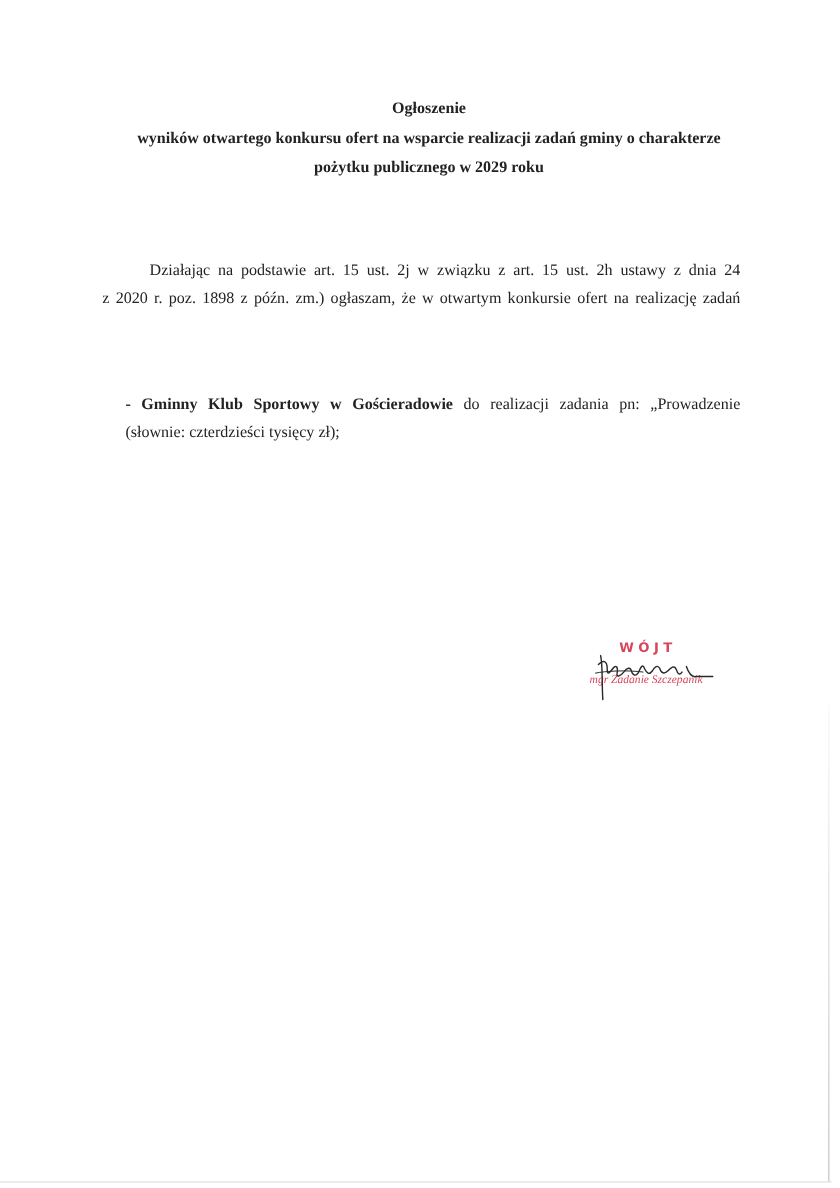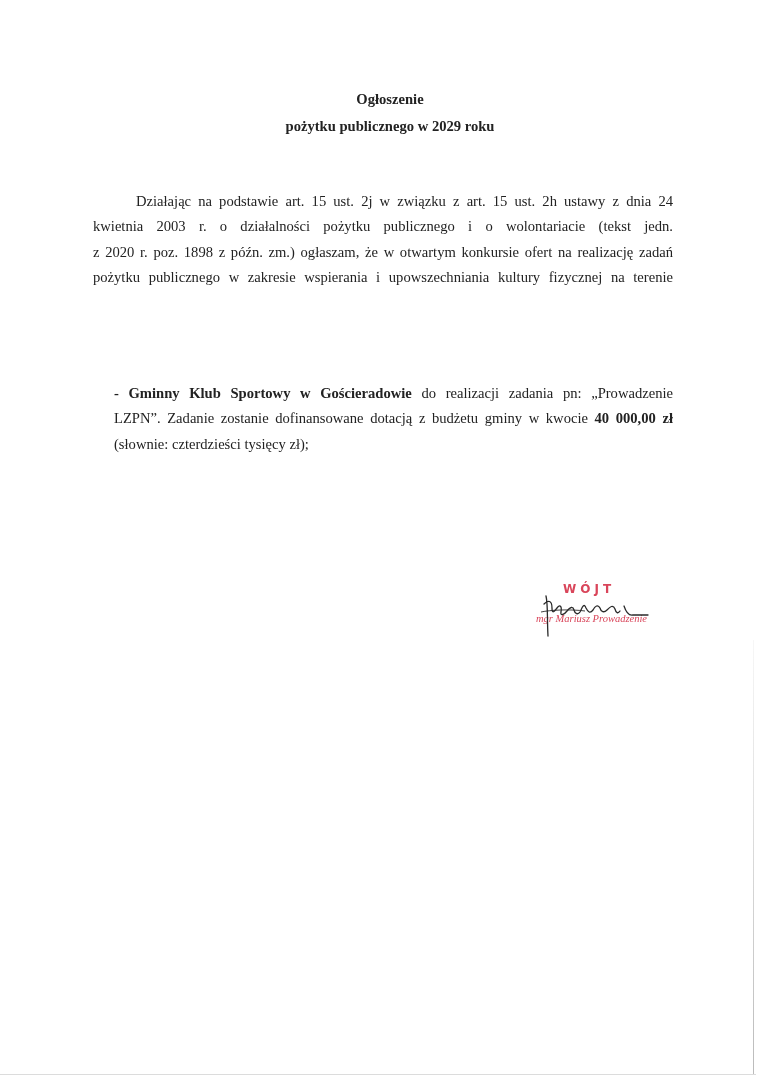--- a/index.html
+++ b/index.html
@@ -58,26 +58,26 @@
       line-height: 25.3px;
       text-align: justify;
       color: #222;
     }
     .body-para .line {
       display: block;
       white-space: nowrap;
       text-align: justify;
       text-align-last: justify;
     }
-    .body-para .line.indent { padding-left: 43px; }
+    .body-para .line.indent { padding-left: 43px; margin-top: 45px; }
     .body-para .line.last { text-align-last: left; }
     .bullet {
       position: absolute;
       left: 114px;
-      top: 381px;
+      top: 356px;
       width: 559px;
       font-size: 14.6px;
       line-height: 25.3px;
       color: #222;
     }
     .bullet .line {
       display: block;
       white-space: nowrap;
       text-align: justify;
       text-align-last: justify;
@@ -118,39 +118,37 @@
       width: 135px; height: 58px;
     }
   </style>
 </head>
 <body>
 
 <div class="page">
 
   <div class="heading">
     <span class="line">Ogłoszenie</span>
+    <span class="line">wyników otwartego konkursu ofert na wsparcie  realizacji zadań gminy o charakterze</span>
     <span class="line">pożytku publicznego w 2029 roku</span>
   </div>
 
   <div class="body-para">
     <span class="line indent">Działając na podstawie art. 15 ust. 2j w związku z art. 15 ust. 2h ustawy z dnia 24</span>
-    <span class="line">kwietnia 2003 r. o działalności pożytku publicznego i o wolontariacie (tekst jedn.</span>
     <span class="line">z 2020 r. poz. 1898 z późn. zm.) ogłaszam, że w otwartym konkursie ofert na realizację zadań</span>
-    <span class="line">pożytku publicznego w zakresie wspierania i upowszechniania kultury fizycznej na terenie</span>
   </div>
 
   <div class="bullet">
     <span class="line"><span class="bold">- </span><span class="bold">Gminny Klub Sportowy w Gościeradowie</span><span> do realizacji zadania pn: „Prowadzenie</span></span>
-    <span class="line"><span>LZPN”.  Zadanie zostanie dofinansowane dotacją z budżetu gminy w kwocie </span><span class="bold">40 000,00 zł</span></span>
     <span class="line last">(słownie: czterdzieści tysięcy zł);</span>
   </div>
 
   <div class="signature">
     <span class="stamp-title">WÓJT</span>
-    <span class="stamp-name"><span class="b">mgr</span><span> Mariusz Prowadzenie</span></span>
+    <span class="stamp-name"><span class="b">mgr</span><span> Zadanie Szczepanik</span></span>
     <svg class="sig-svg" viewBox="0 0 135 58">
       <path d="M16 14 C 18 22, 17 36, 18 54 M14 22 C 18 18, 22 18, 22 26 C 22 32, 24 30, 27 26 C 30 22, 32 24, 31 30 C 30 34, 34 33, 37 29 C 40 25, 43 24, 44 28 C 45 32, 48 33, 50 30 C 52 26, 54 20, 56 26 C 58 30, 60 32, 63 28 C 65 24, 68 22, 70 26 C 71 30, 74 31, 77 28 C 80 25, 83 22, 85 27 C 86 31, 88 32, 90 29 M94 24 C 96 30, 99 34, 103 33 L 118 33" fill="none" stroke="#2a2a2a" stroke-width="1.3" stroke-linecap="round"></path>
       <path d="M11 30 C 20 28, 40 27, 55 29" fill="none" stroke="#2a2a2a" stroke-width="0.9"></path>
     </svg>
   </div>
 
   <div class="scan-edge-right"></div>
   <div class="scan-edge-bottom"></div>
 </div>
 

